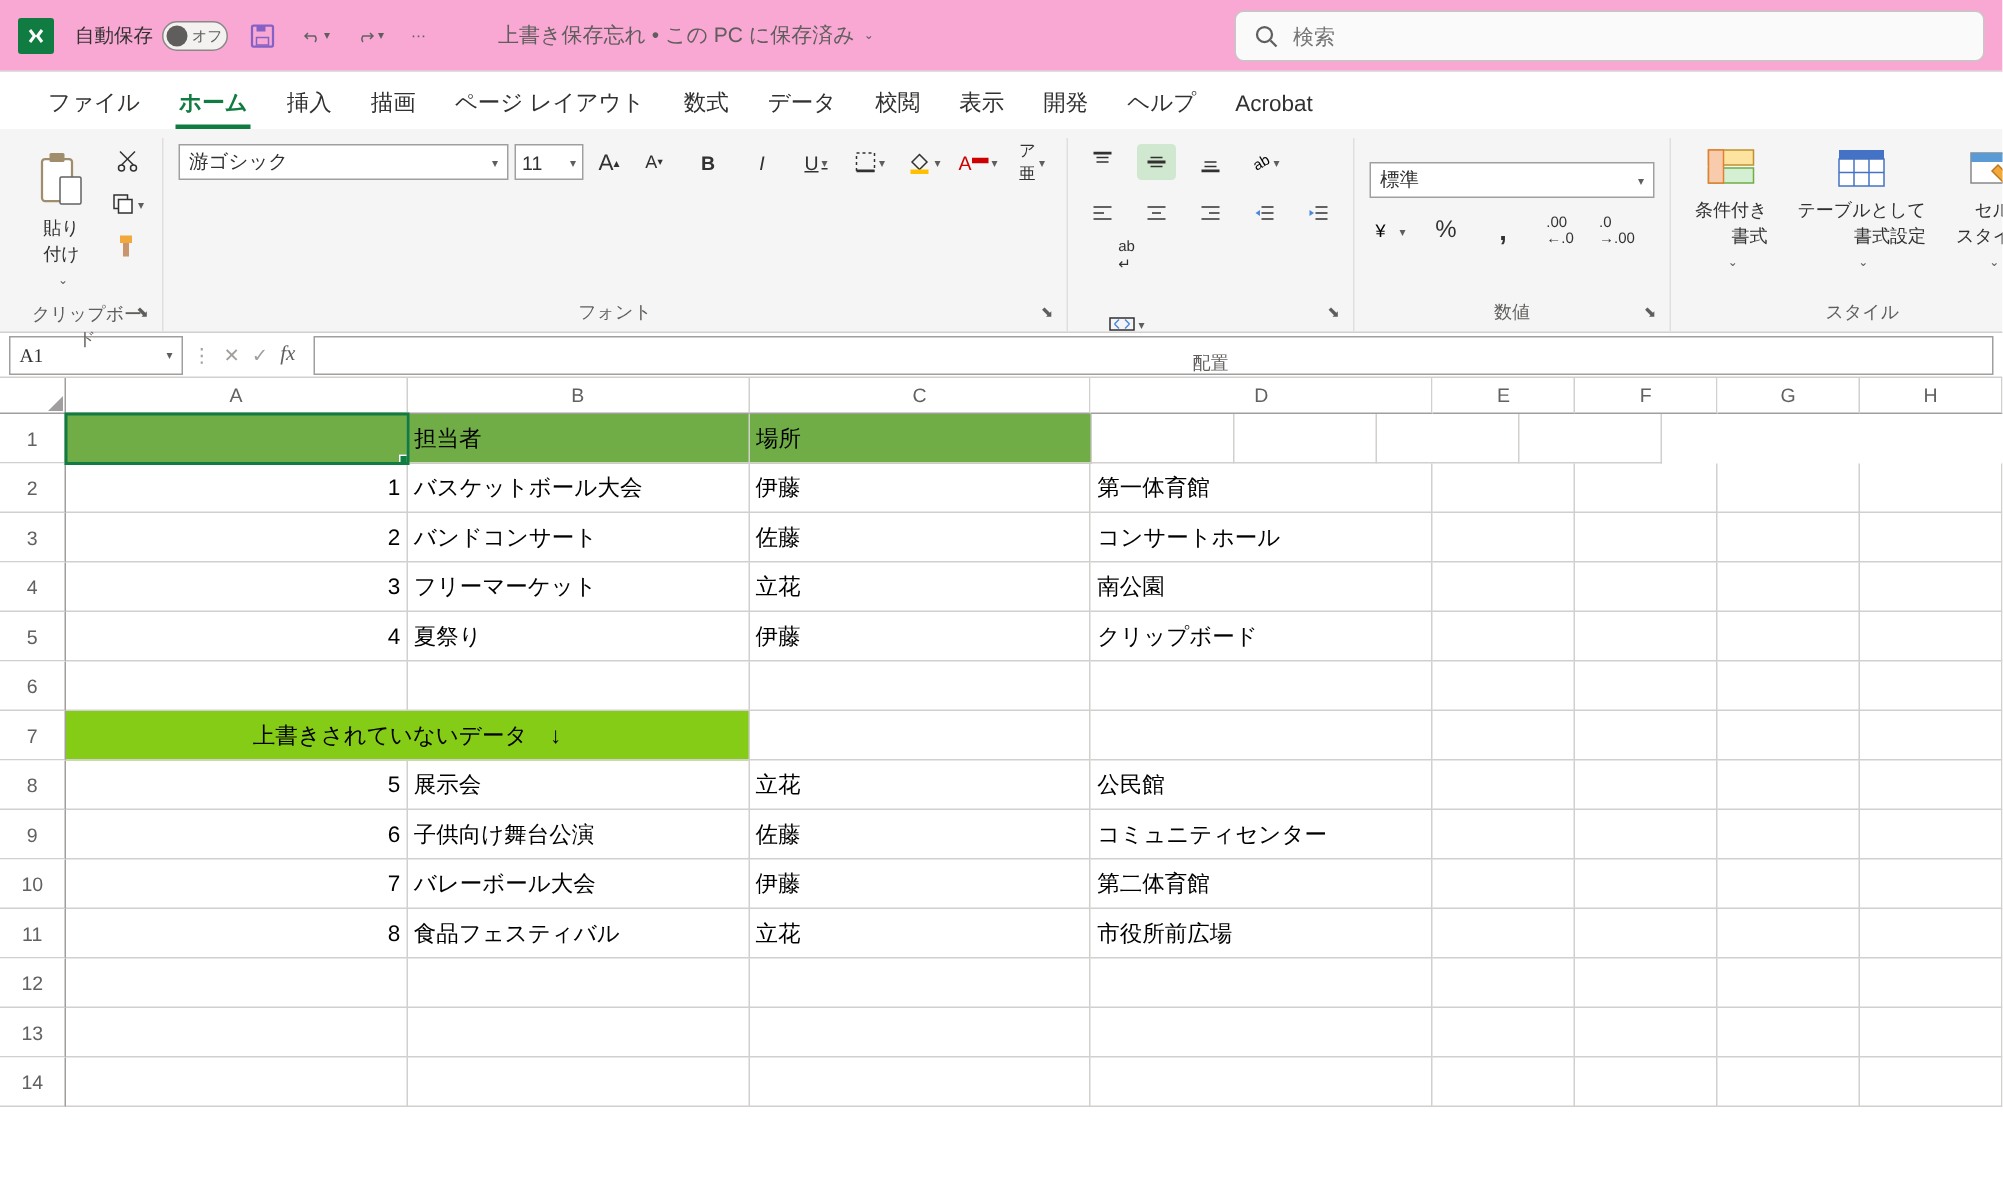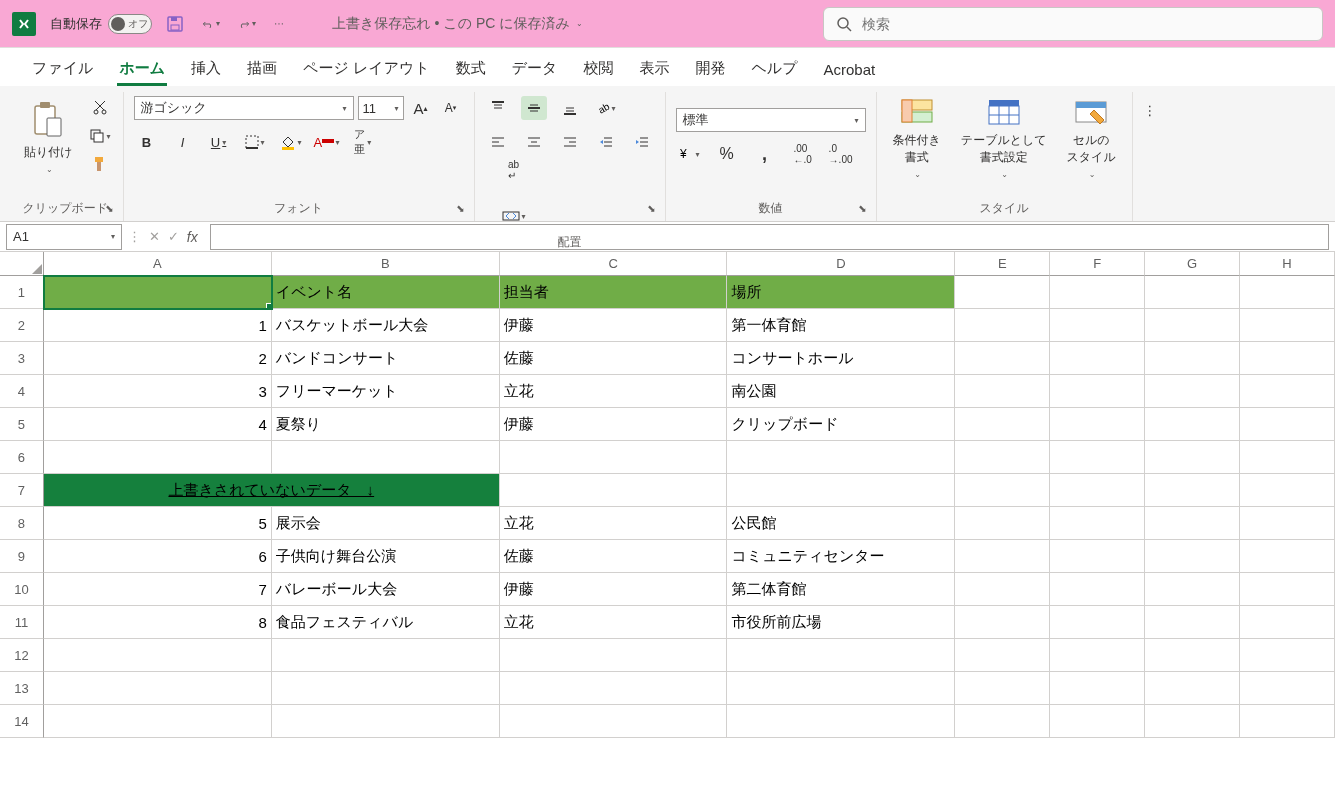--- a/index.html
+++ b/index.html
@@ -25,39 +25,39 @@
 .group-label { text-align: center; font-size: 12px; color: #605e5c; padding: 6px 0 4px; }
 .launcher { position: absolute; right: 6px; bottom: 6px; width: 14px; height: 14px; color: #605e5c; display:flex;align-items:center;justify-content:center;font-size:10px;}
 .big-btn { display: flex; flex-direction: column; align-items: center; justify-content: flex-start; padding: 4px 6px; cursor: pointer; gap: 4px; font-size: 12px; text-align: center; }
 .btn-col { display: flex; flex-direction: column; gap: 4px;}
 .small-btn { width: 26px; height: 24px; display: flex; align-items: center; justify-content: center; cursor: pointer; color: #323130; border-radius:3px;}
 .font-select { width: 220px; height: 24px; border: 1px solid #a19f9d; background: #fff; font-size: 13px; padding: 0 6px; display:flex;align-items:center;justify-content:space-between;}
 .size-select { width: 46px; height: 24px; border: 1px solid #a19f9d; background: #fff; font-size: 13px; padding: 0 4px; display:flex;align-items:center;justify-content:space-between;}
 .btn-row { display: flex; gap: 4px; align-items: center; }
 .chev { font-size: 8px; color: #605e5c; margin-left: 2px; }
 .number-select { width: 190px; height: 24px; border: 1px solid #a19f9d; background: #fff; font-size: 13px; padding: 0 6px; display:flex;align-items:center;justify-content:space-between;}
-.style-btn { display: flex; flex-direction: column; align-items: center; font-size: 12px; cursor: pointer; gap: 4px; padding: 2px 6px; text-align:center;}
-.namebox-row { display: flex; align-items: center; height: 30px; border-bottom: 1px solid #d2d0ce; padding: 2px 6px; gap: 6px; background:#fff;}
+.style-btn { display: flex; flex-direction: column; align-items: center; font-size: 12px; cursor: pointer; gap: 4px; padding: 2px 6px; text-align:right;}
+.namebox-row { display: flex; align-items: center; height: 30px; border-bottom: 1px solid #d2d0ce; padding: 2px 6px; gap: 6px; background:#fff;font-family:Liberation Serif, serif;}
 .name-box { width: 116px; height: 26px; border: 1px solid #a19f9d; background: #fff; display: flex; align-items: center; padding: 0 6px; font-size: 13px; justify-content:space-between;}
 .fx-btns { display: flex; gap: 8px; color: #a19f9d; align-items: center; }
 .fx-label { font-style: italic; color: #605e5c; font-size:14px;}
 .formula-bar { flex: 1; height: 26px; border: 1px solid #a19f9d; background: #fff; margin-left: 6px; }
 .colheads { display: flex; margin-left: 44px; }
 .colhead { border-right: 1px solid #d2d0ce; border-bottom: 1px solid #a19f9d; height: 24px; display: flex; align-items: center; justify-content: center; font-size: 13px; color: #616161; background: #fff; }
 .selectall { width: 44px; height: 24px; border-right: 1px solid #a19f9d; border-bottom: 1px solid #a19f9d; background: #fff; position: absolute; display:flex;align-items:flex-end;justify-content:flex-end;}
 .selectall::after{content:"";width:0;height:0;border-left:10px solid transparent;border-bottom:10px solid #a19f9d;margin:1px;}
 .rows-area { }
 .row { display: flex; height: 33px; }
 .rowhead { width: 44px; border-right: 1px solid #a19f9d; border-bottom: 1px solid #d2d0ce; display: flex; align-items: center; justify-content: center; font-size: 13px; color: #616161; background: #fff; }
 .cell { border-right: 1px solid #d2d0ce; border-bottom: 1px solid #d2d0ce; display: flex; align-items: center; padding: 0 4px; font-size: 15px; color: #000; overflow: hidden; white-space: nowrap; }
 .cell.right { justify-content: flex-end; }
 .cell.center { justify-content: center; }
 .w-a { width: 228px; } .w-b { width: 228px; } .w-c { width: 228px; } .w-d { width: 228px; } .w-e { width: 95px; } .w-f { width: 95px; } .w-g { width: 95px; } .w-h { width: 95px; }
 .hdr-green { background: #70ad47; color: #000; }
-.yellow-cell { background: #15803d; text-decoration: underline; }
+.yellow-cell { background: #84cc16; }
 .selected-cell { outline: 2px solid #107c41; outline-offset: -1px; position: relative; z-index: 5;}
 .selected-cell::after{content:"";position:absolute;right:-3px;bottom:-3px;width:6px;height:6px;background:#107c41;border:1px solid #fff;}
 svg{display:block;}
 </style>
 </head>
 <body>
 
 <div class="titlebar">
   <div class="excel-logo">
       <svg width="16" height="16" viewBox="0 0 16 16">
@@ -155,21 +155,21 @@
               <rect x="5" y="6" width="4" height="9" fill="#c8956d"></rect>
             </svg>
           </div>
       </div>
     </div>
     <div class="group-label">クリップボード</div>
     <div class="launcher">⬊</div>
   </div>
 
   <div class="ribbon-group">
-    <div class="group-body" style="flex-direction:column;gap:10px;">
+    <div class="group-body" style="gap:10px;">
       <div class="btn-row">
         <div class="font-select">
             <span>游ゴシック</span>
             <span class="chev">▾</span>
           </div>
         <div class="size-select">
             <span>11</span>
             <span class="chev">▾</span>
           </div>
         <div class="small-btn" style="font-size:15px">A<sup style="font-size:8px">▴</sup></div>
@@ -389,21 +389,20 @@
     <div class="colhead w-g">G</div>
     <div class="colhead w-h">H</div>
   </div>
 </div>
 
 <div class="rows-area">
 
   <div class="row">
     <div class="rowhead">1</div>
     <div class="cell w-a hdr-green selected-cell"></div>
-    <div class="cell w-b hdr-green">イベント名</div>
     <div class="cell w-c hdr-green">担当者</div>
     <div class="cell w-d hdr-green">場所</div>
     <div class="cell w-e"></div>
       <div class="cell w-f"></div>
       <div class="cell w-g"></div>
       <div class="cell w-h"></div>
   </div>
   <div class="row">
       <div class="rowhead">2</div>
     <div class="cell w-a right">1</div>

